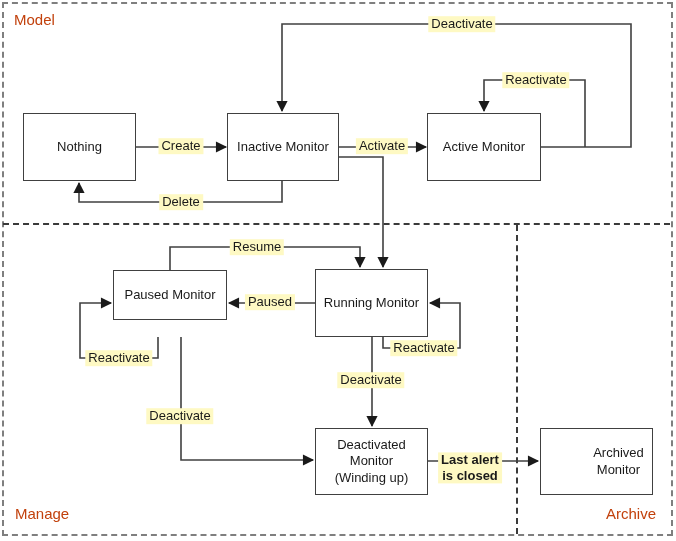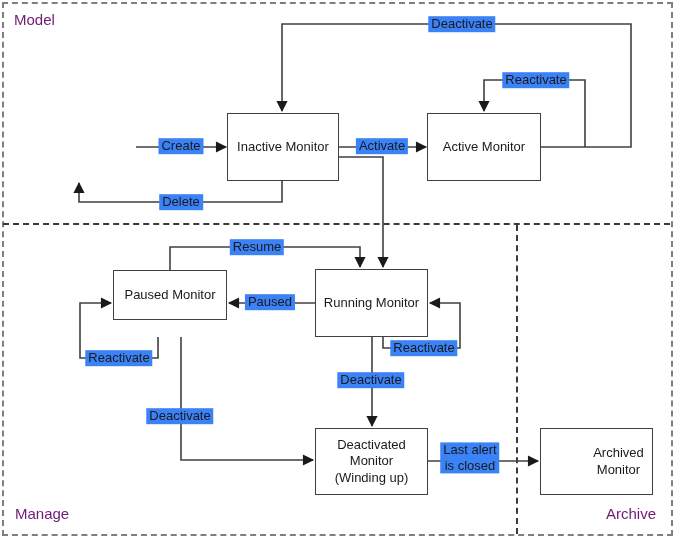--- a/index.html
+++ b/index.html
@@ -20,21 +20,21 @@
     position:absolute;left:3px;top:223px;width:667px;height:0;
     border-top:2px dashed #3a3a3a;
   }
   .v-divider{
     position:absolute;left:516px;top:225px;width:0;height:309px;
     border-left:2px dashed #3a3a3a;
   }
   .region-label{
     position:absolute;
     font-size:15px;
-    color:#701a75;
+    color:#c2410c;
     background:transparent;
   }
   #lbl-model{left:14px;top:11px;}
   #lbl-manage{left:15px;top:505px;}
   #lbl-archive{left:606px;top:505px;}
 
   
   .node{
     position:absolute;
     border:1.5px solid #404040;
@@ -55,21 +55,21 @@
   #node-archived    {left:540px;top:428px;width:113px;height:67px;padding-left:44px;}
 
   
   #wires{position:absolute;left:0;top:0;width:676px;height:541px;z-index:1;}
   #wires polyline{fill:none;stroke:#404040;stroke-width:1.6;}
 
   
   .edge-label{
     position:absolute;
     transform:translate(-50%,-50%);
-    background:#3b82f6;
+    background:#fef9c3;
     padding:0 3px;
     font-size:13px;
     white-space:nowrap;
     z-index:2;
     text-align:center;
     line-height:1.2;
   }
 </style>
 </head>
 <body>
@@ -109,25 +109,26 @@
   <div class="edge-label" style="left:181px;top:202px;">Delete</div>
   <div class="edge-label" style="left:382px;top:146px;">Activate</div>
   <div class="edge-label" style="left:462px;top:24px;">Deactivate</div>
   <div class="edge-label" style="left:536px;top:80px;">Reactivate</div>
   <div class="edge-label" style="left:257px;top:247px;">Resume</div>
   <div class="edge-label" style="left:270px;top:302px;">Paused</div>
   <div class="edge-label" style="left:119px;top:358px;">Reactivate</div>
   <div class="edge-label" style="left:424px;top:348px;">Reactivate</div>
   <div class="edge-label" style="left:371px;top:380px;">Deactivate</div>
   <div class="edge-label" style="left:180px;top:416px;">Deactivate</div>
-  <div class="edge-label" style="left:470px;top:458px;">
+  <div class="edge-label" style="left:470px;top:468px;font-weight:bold;">
     <div>Last alert</div>
     <div>is closed</div>
   </div>
 
+  <div class="node" id="node-nothing">Nothing</div>
   <div class="node" id="node-active">Active Monitor</div>
   <div class="node" id="node-inactive">Inactive Monitor</div>
   <div class="node" id="node-paused">Paused Monitor</div>
   <div class="node" id="node-running">Running Monitor</div>
   <div class="node" id="node-deactivated">
     <div>
       <div>Deactivated</div>
       <div>Monitor</div>
       <div>(Winding up)</div>
     </div>

